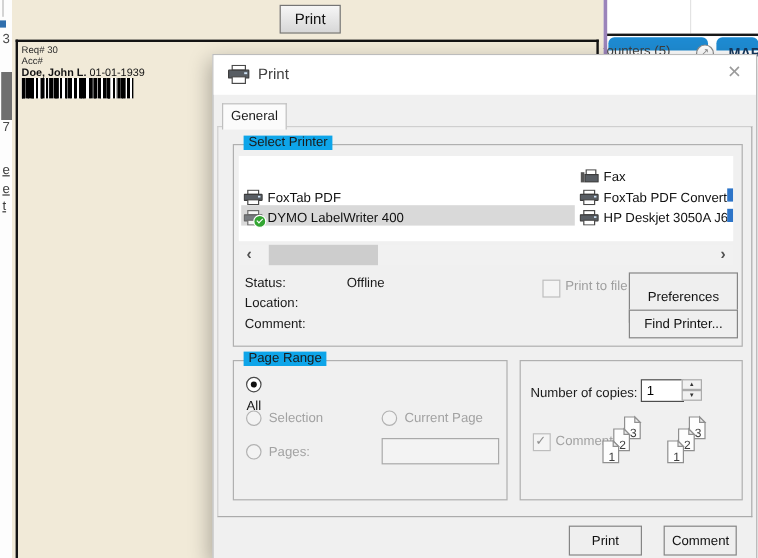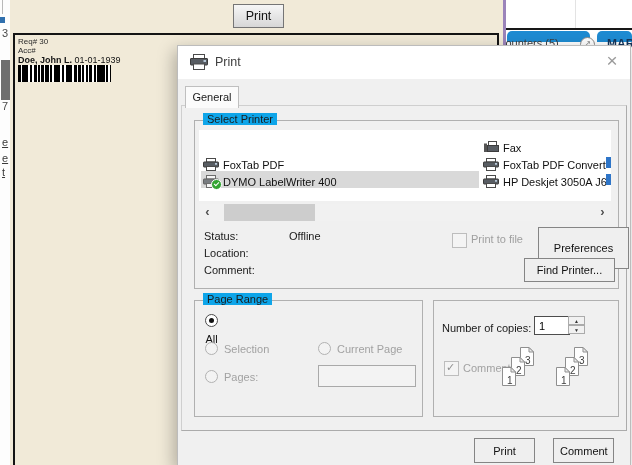--- a/index.html
+++ b/index.html
@@ -83,21 +83,21 @@
 
   .stat-label{position:absolute;left:22px;font-size:11px;color:#1a1a1a;}
   #status-lbl{top:124px;} #status-val{position:absolute;left:107px;top:124px;font-size:11px;color:#1a1a1a;}
   #location-lbl{top:141px;} #comment-lbl{top:158px;}
 
   .cbox{position:absolute;width:13px;height:13px;background:#f4f4f4;border:1px solid #bdbdbd;}
   #ptf-box{left:270px;top:127px;}
   #ptf-lbl{position:absolute;left:289px;top:127px;color:#9f9f9f;}
   .win-btn{position:absolute;background:#efefef;border:1px solid #858585;font-family:inherit;
            font-size:11px;color:#111;text-align:center;}
-  #btn-prefs{left:356px;top:121px;width:91px;height:42px;}
+  #btn-prefs{left:342px;top:121px;width:91px;height:42px;}
   #btn-find{left:342px;top:152px;width:91px;height:24px;}
 
   .radio-row{position:absolute;display:flex;align-items:center;gap:6px;}
   .radio{width:11px;height:11px;border-radius:50%;background:#fff;border:1px solid #4a4a4a;position:relative;flex:0 0 11px;}
   .radio.sel::after{content:"";position:absolute;left:3px;top:3px;width:5px;height:5px;border-radius:50%;background:#111;}
   .radio-row.dis .radio{border-color:#b2b2b2;background:#f3f3f3;}
   .radio-row.dis .rlabel{color:#a2a2a2;}
   .rlabel{font-size:11px;color:#111;}
   #radio-all{left:10px;top:13px;flex-direction:column;} #radio-sel{left:10px;top:41px;text-align:right;}
   #radio-cur{left:123px;top:41px;} #radio-pages{left:10px;top:69px;}

